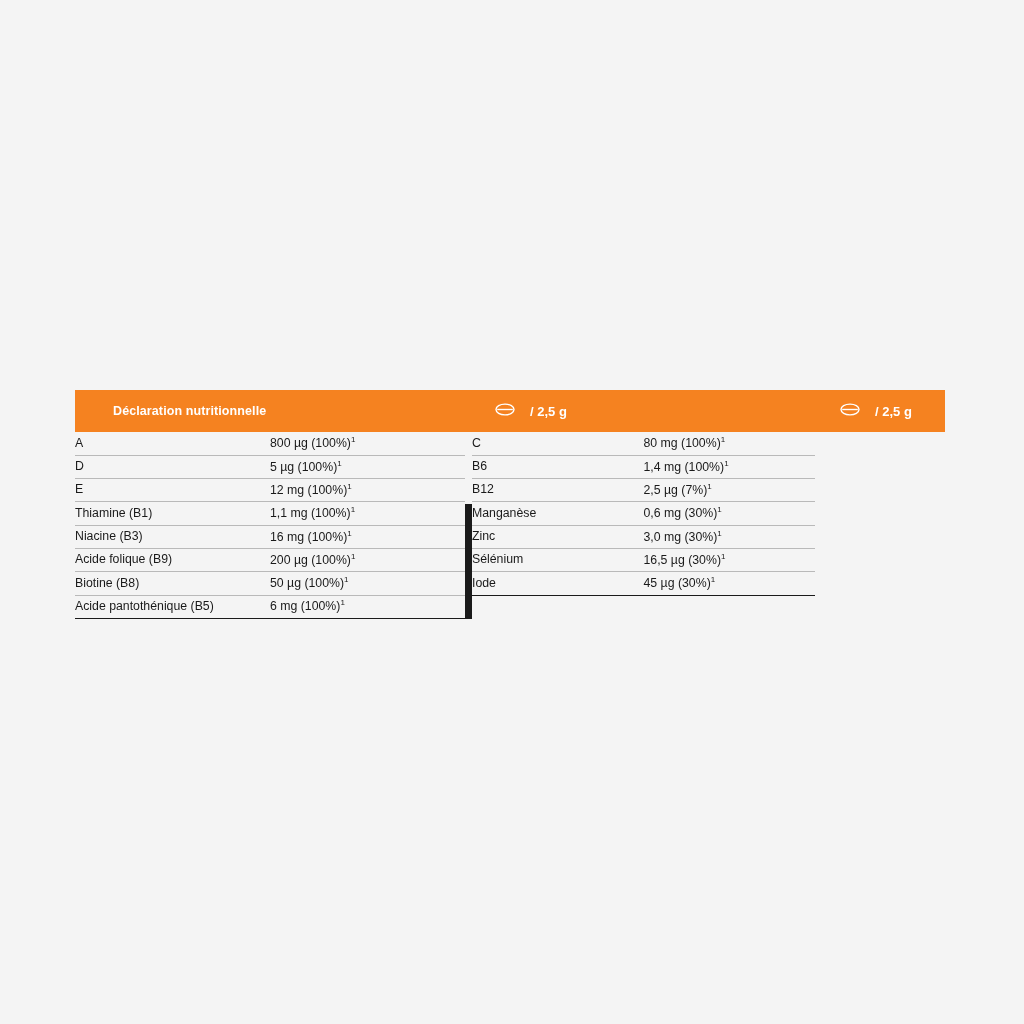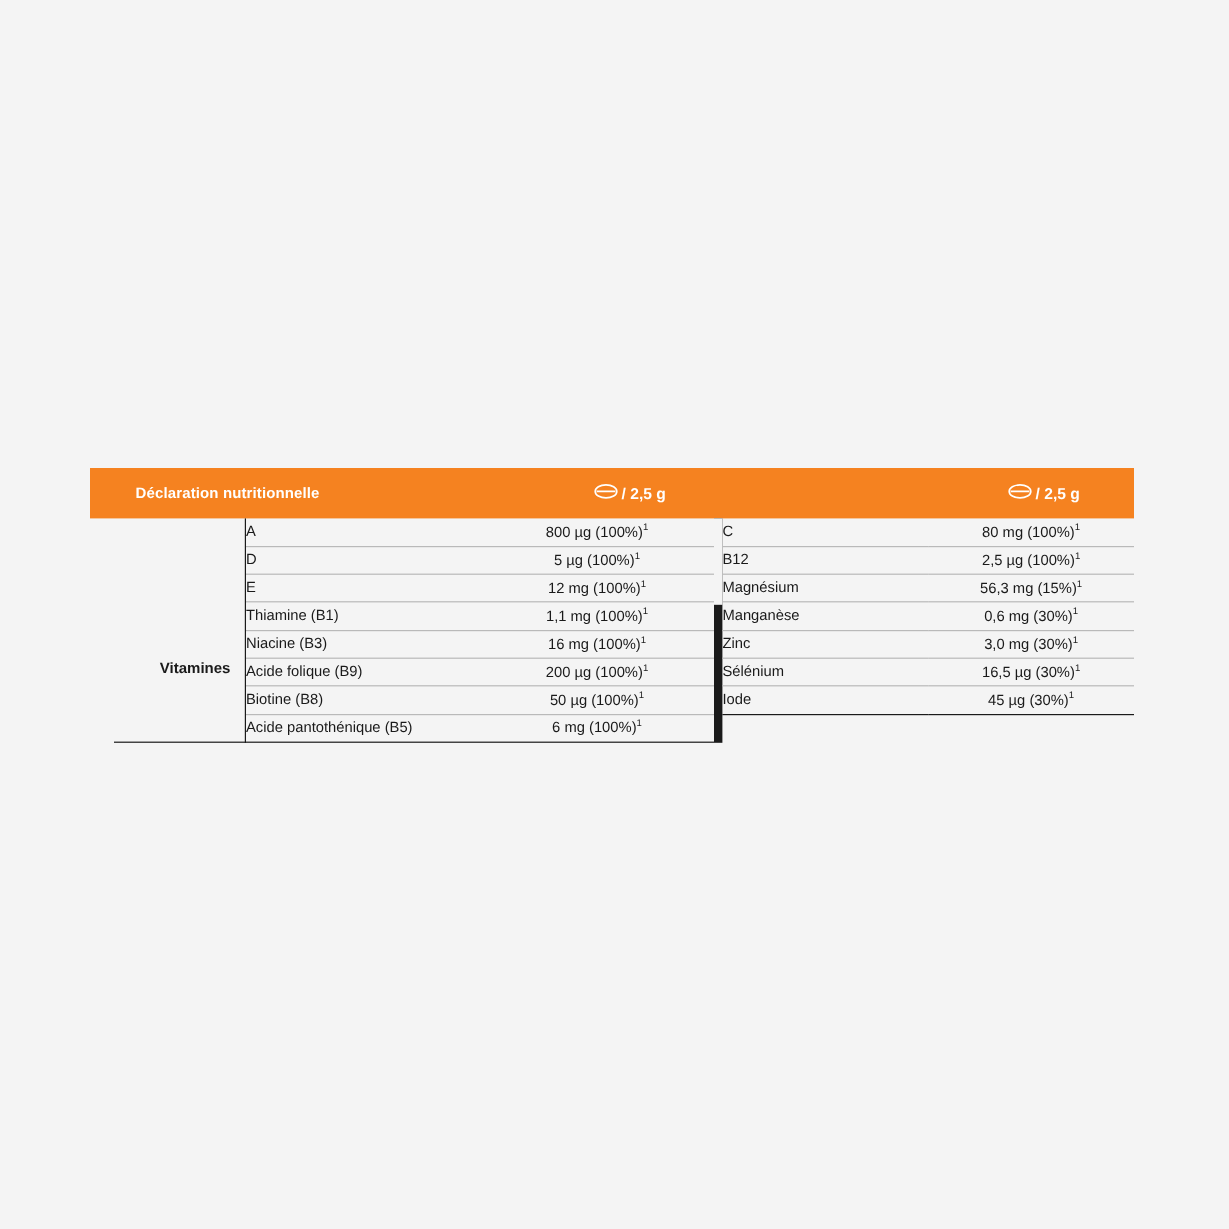--- a/index.html
+++ b/index.html
@@ -34,21 +34,21 @@
   #header-title {
     font-size: 12.5px;
     font-weight: bold;
     padding-left: 38px;
     white-space: nowrap;
     letter-spacing: 0.1px;
   }
   .serving {
     display: flex;
     align-items: center;
-    gap: 3px;
+    gap: 15px;
     font-size: 13px;
     font-weight: bold;
     white-space: nowrap;
   }
   #serving-left { position: absolute; left: 420px; }
   #serving-right { position: absolute; left: 765px; }
   #header-bar { position: relative; }
   .scoop-icon { display: block; }
 
   
@@ -104,21 +104,21 @@
   table.nut td {
     font-size: 12.3px;
     color: #1a1a1a;
     border-bottom: 1px solid #b9b9b9;
     padding: 0;
     vertical-align: middle;
     line-height: 1.1;
   }
   table.nut tr:last-child td { border-bottom: 1.5px solid #1a1a1a; margin-left: 48px; }
   td.name { padding-left: 9px; text-align: left; }
-  td.val { padding-right: 9px; text-align: center; white-space: nowrap; }
+  td.val { padding-right: 9px; text-align: left; white-space: nowrap; }
   sup { font-size: 8px; vertical-align: super; }
 
   
   table.nut tr:first-child td { border-top: none; }
 </style>
 </head>
 <body>
 
 <div id="page">
 
@@ -143,24 +143,20 @@
             <ellipse cx="10" cy="6.5" rx="9" ry="5.4" fill="none" stroke="#ffffff" stroke-width="1.4"></ellipse>
             <line x1="2.2" y1="6.5" x2="17.8" y2="6.5" stroke="#ffffff" stroke-width="1.4"></line>
           </svg>
         </span>
         <span>/ 2,5 g</span>
       </div>
     </div>
 
     <div id="body-wrap">
 
-      <div id="label-col">
-        <div id="vitamines-label">Vitamines</div>
-        <div id="label-col-bottomrule"></div>
-      </div>
 
       <div class="col-group" id="col-left">
         <table class="nut">
           <tbody>
             <tr>
               <td class="name">A</td>
               <td class="val"><span>800 µg (100%)</span><sup>1</sup></td>
             </tr>
             <tr>
               <td class="name">D</td>
@@ -199,26 +195,26 @@
       </div>
 
       <div class="col-group" id="col-right">
         <table class="nut">
           <tbody>
             <tr>
               <td class="name">C</td>
               <td class="val"><span>80 mg (100%)</span><sup>1</sup></td>
             </tr>
             <tr>
+              <td class="name">B6</td>
+              <td class="val"><span>1,4 mg (100%)</span><sup>1</sup></td>
+            </tr>
+            <tr>
               <td class="name">B12</td>
-              <td class="val"><span>2,5 µg (100%)</span><sup>1</sup></td>
-            </tr>
-            <tr>
-              <td class="name">Magnésium</td>
-              <td class="val"><span>56,3 mg (15%)</span><sup>1</sup></td>
+              <td class="val"><span>2,5 µg (7%)</span><sup>1</sup></td>
             </tr>
             <tr>
               <td class="name">Manganèse</td>
               <td class="val"><span>0,6 mg (30%)</span><sup>1</sup></td>
             </tr>
             <tr>
               <td class="name">Zinc</td>
               <td class="val"><span>3,0 mg (30%)</span><sup>1</sup></td>
             </tr>
             <tr>

